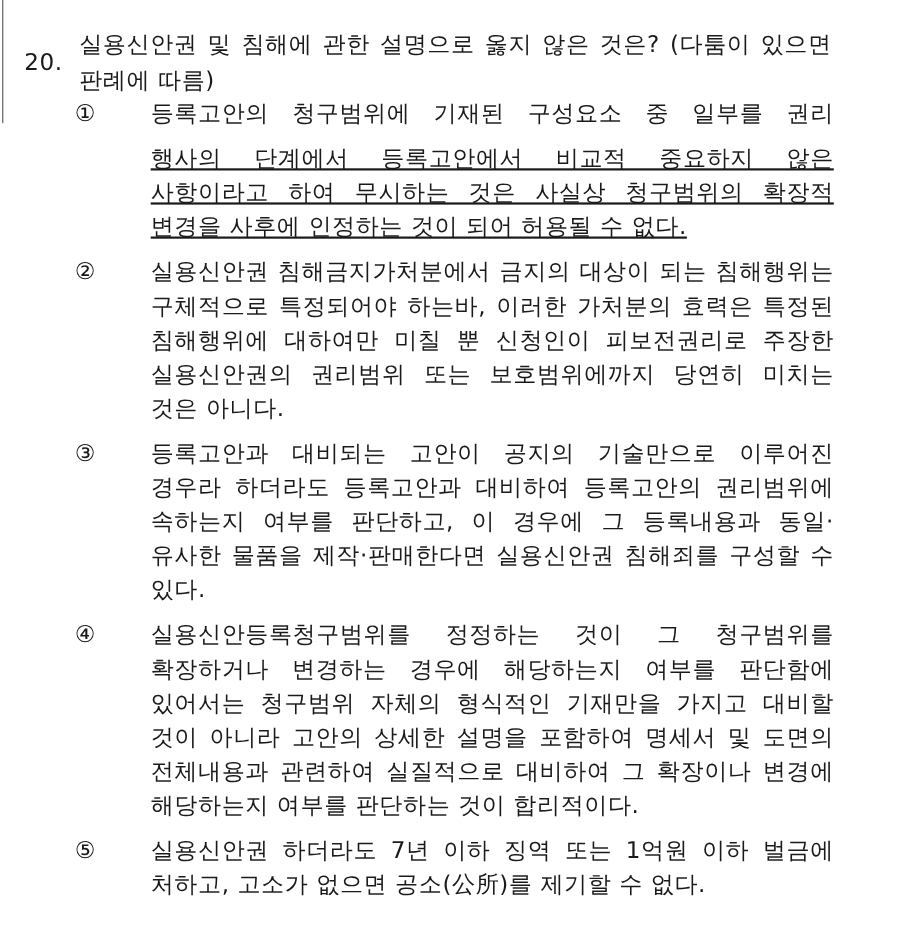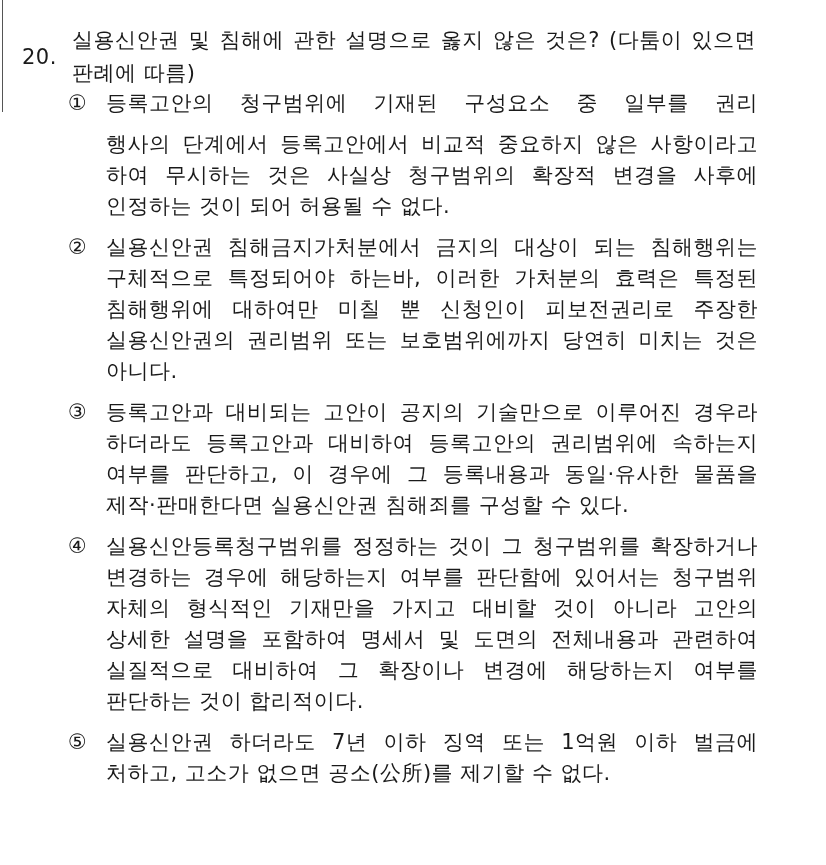--- a/index.html
+++ b/index.html
@@ -64,29 +64,31 @@
     }
     .option-marker {
       flex: 0 0 38px;
       width: 38px;
       font-size: 21px;
     }
     .option-body {
       flex: 1;
       text-align: justify;
       word-break: keep-all;
+      margin-left: 31px;
     }
     .option-body .first-line {
       display: block;
       text-align: justify;
       text-align-last: justify;
       margin-bottom: 10px;
     }
     .option-body .rest {
       display: block;
+      text-decoration: underline;
     }
   </style>
 </head>
 <body>
 
 <div class="left-rule"></div>
 
 <div class="question">
   <div class="q-head">
     <span class="q-num">20.</span>

